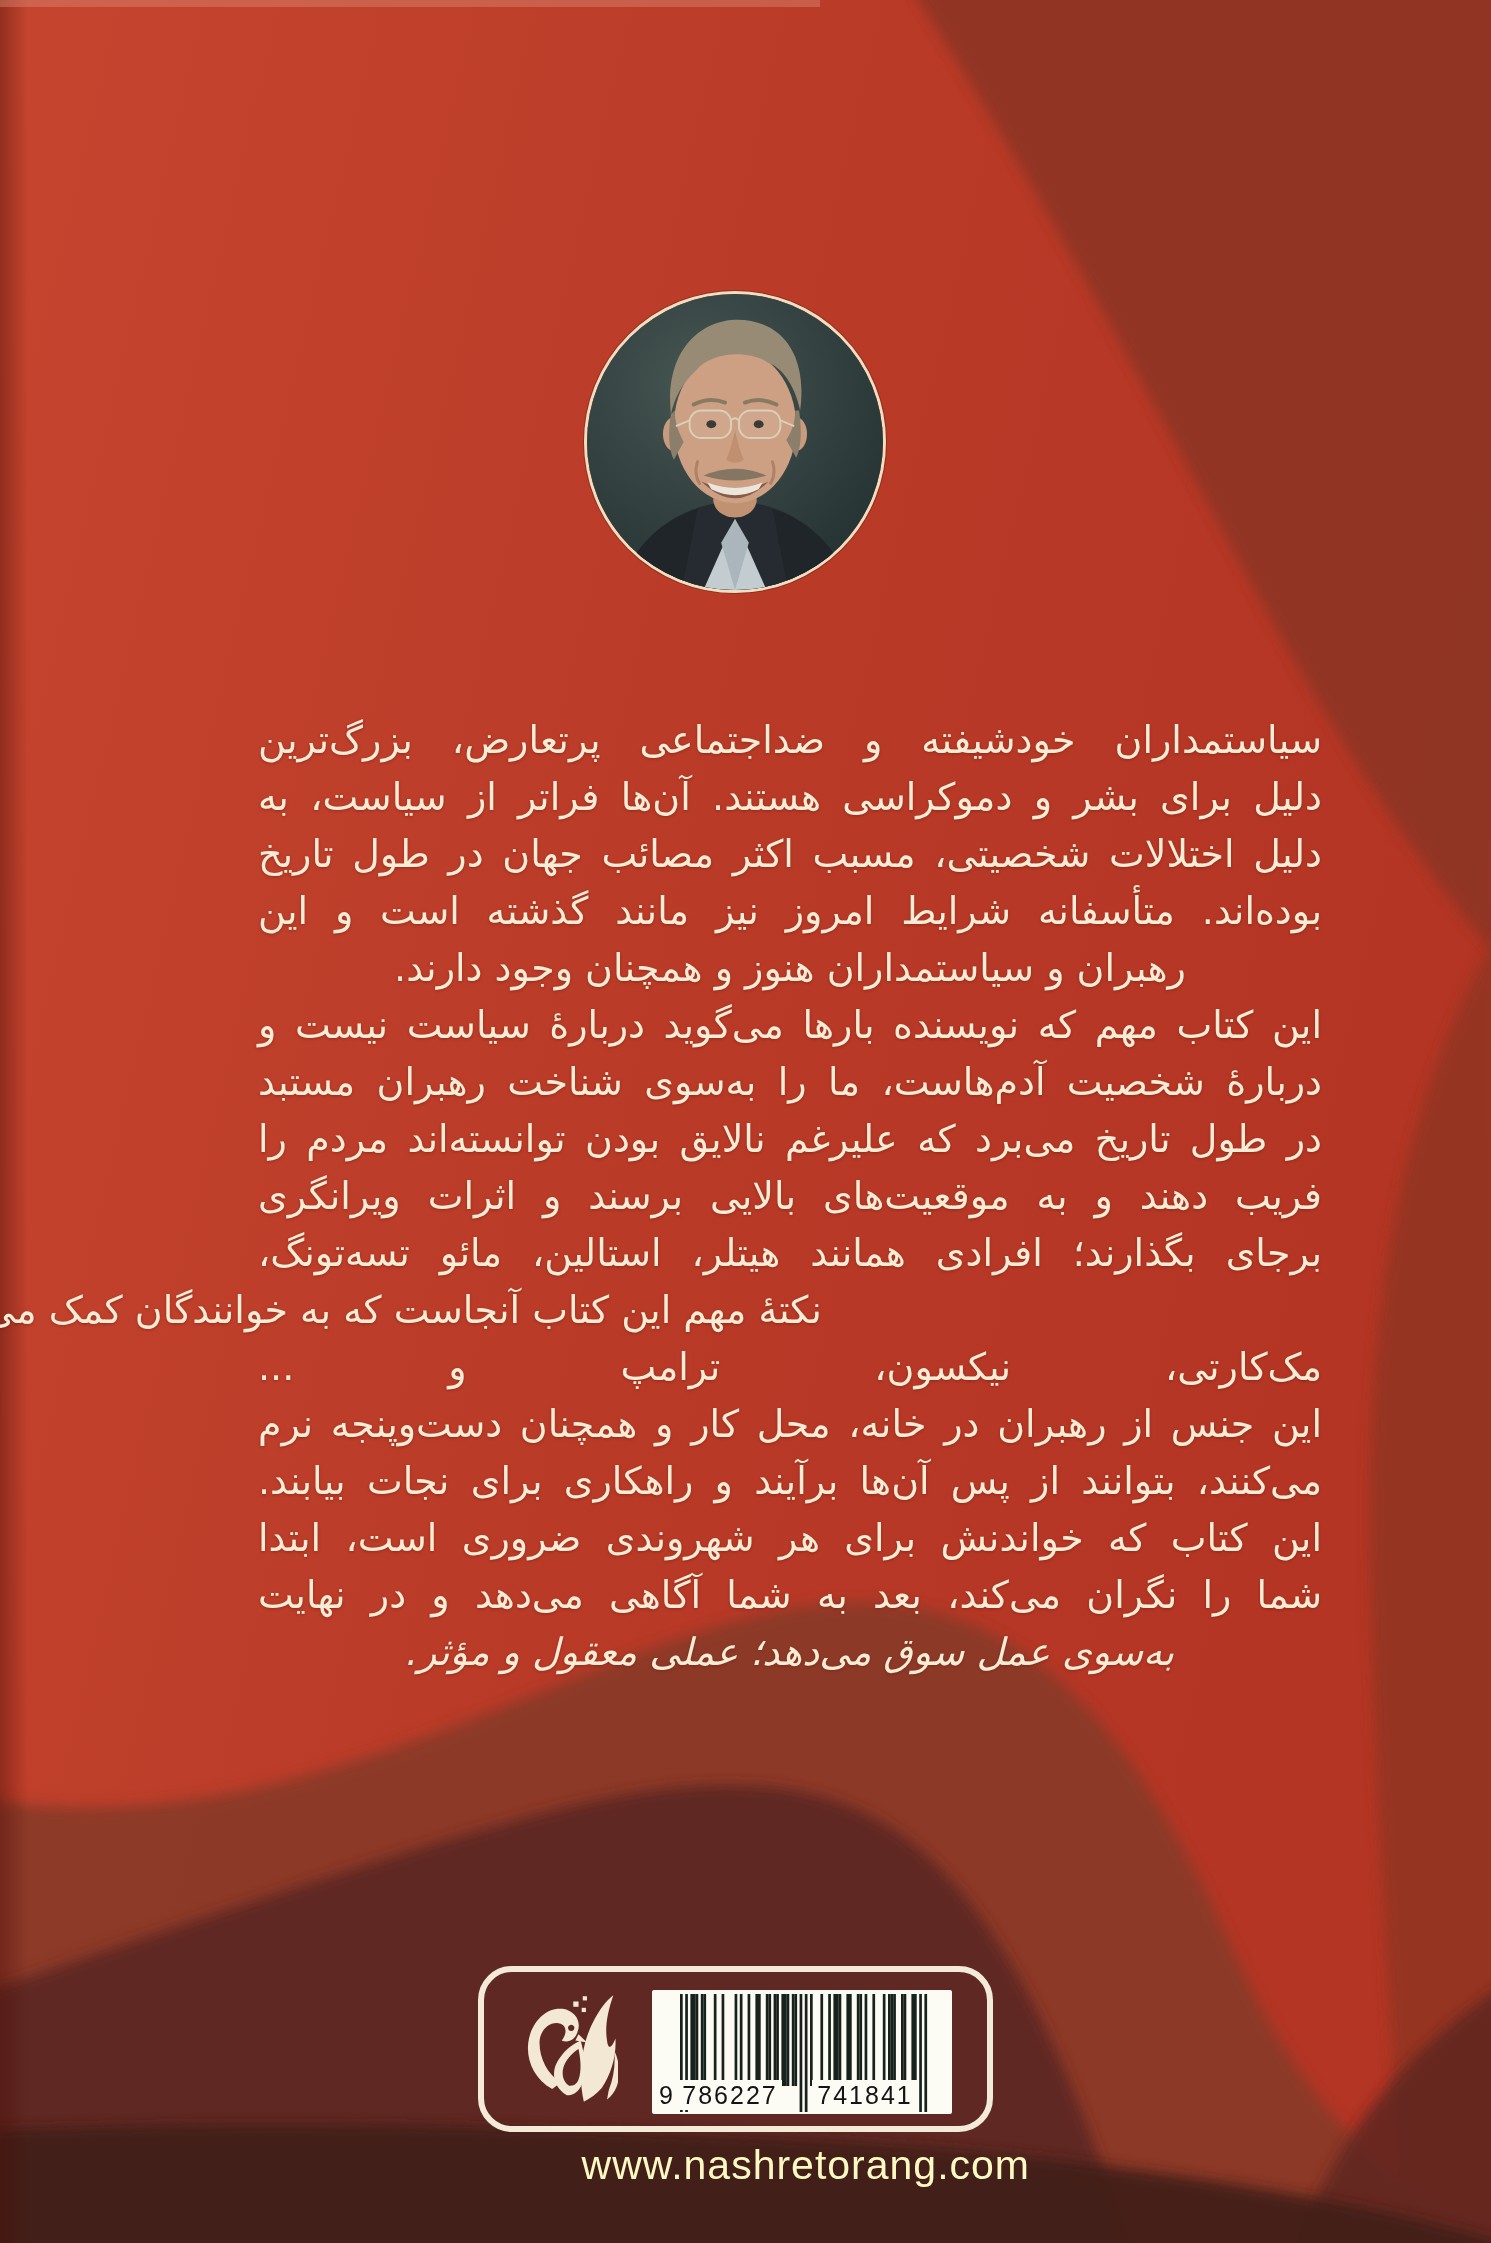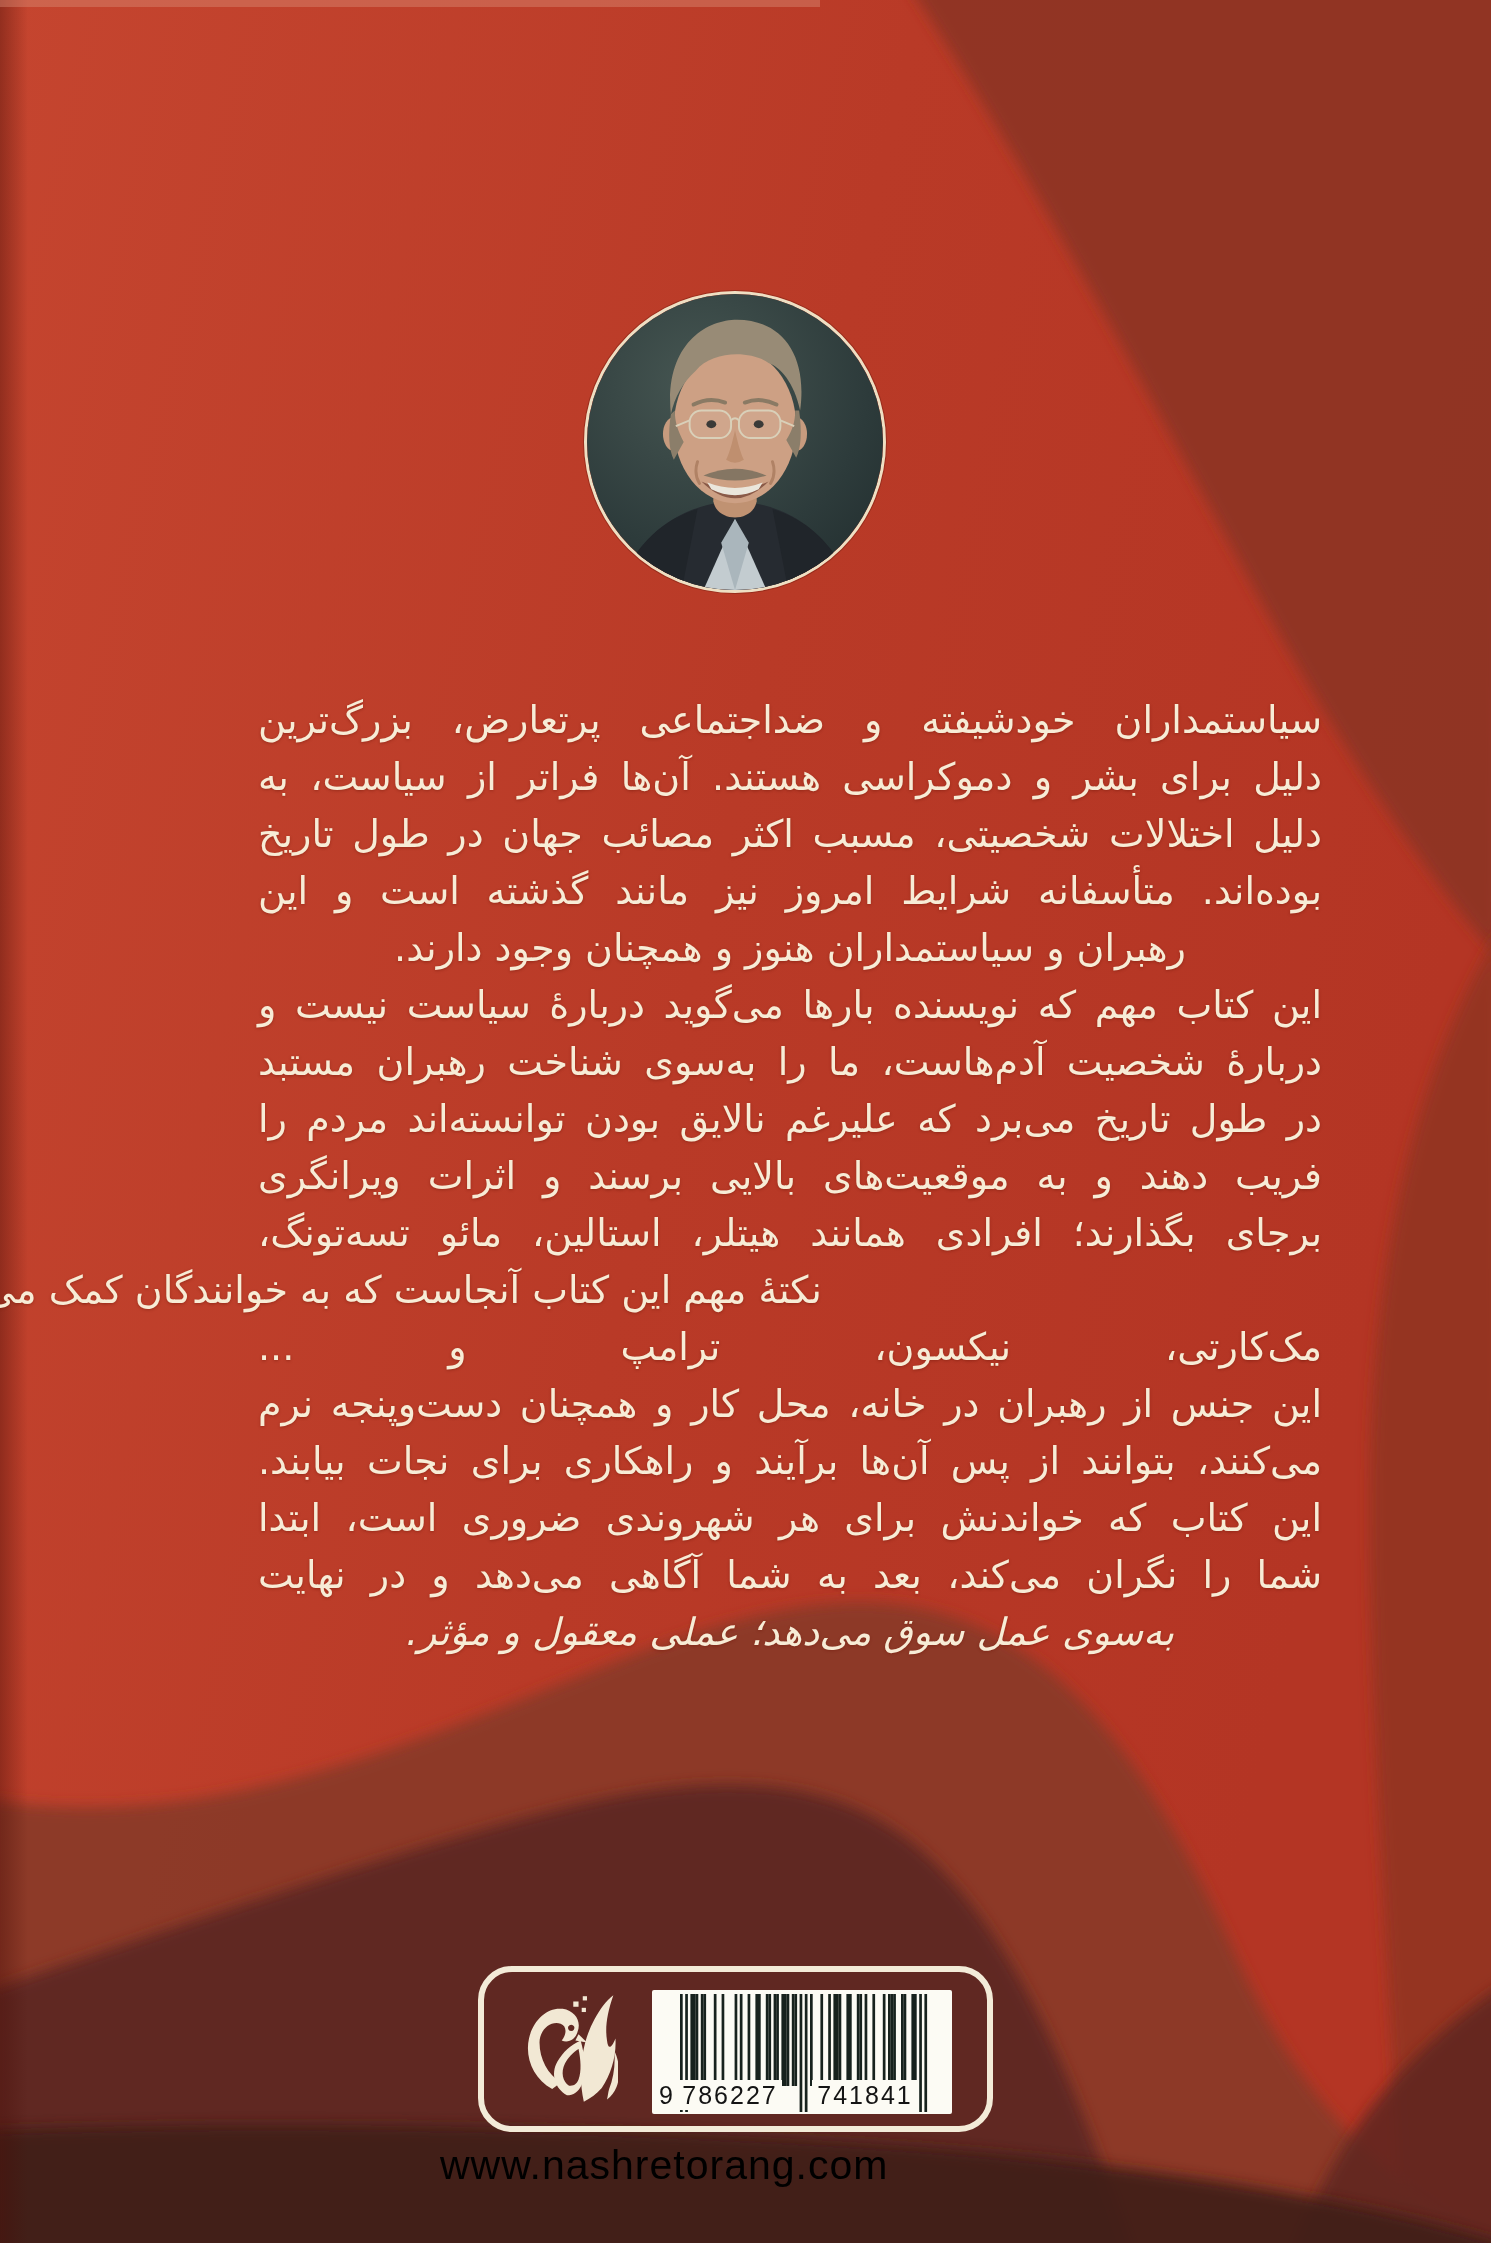--- a/index.html
+++ b/index.html
@@ -11,21 +11,21 @@
   .bg-art{position:absolute; inset:0; width:100%; height:100%;}
   
   .photo{
     position:absolute; left:584px; top:291px; width:296px; height:296px;
     border-radius:50%; border:3px solid #eedfc3; overflow:hidden;
     box-shadow:0 0 0 1px rgba(90,20,10,.35);
   }
   .photo svg{display:block; width:100%; height:100%;}
   
   .synopsis{
-    position:absolute; left:258px; top:692px; width:1064px;
+    position:absolute; left:258px; top:712px; width:1064px;
     direction:rtl; color:#f7ecd6; font-size:38px;
     text-shadow:0 1px 3px rgba(110,25,12,.45);
   }
   .syn-line{
     height:57px; line-height:57px; white-space:nowrap;
     text-align:justify; text-align-last:justify;
   }
   .syn-line:nth-child(5){ text-align-last:center; padding:0 10%; }
   .syn-line:nth-child(11){ text-align-last:right; padding-right:47%; }
   .syn-line:nth-child(17){ text-align-last:center; padding:0 9%;font-style:italic; }
@@ -46,21 +46,21 @@
     background:#fcfbf4; color:#141414;
     font-family:"Liberation Sans", sans-serif; font-size:25px;
     text-align:center; letter-spacing:2px;
   }
   .bc-lead{left:2px;  width:26px;}
   .bc-g1{ left:26px;  width:104px;}
   .bc-g2{ left:160px; width:106px;}
   
   .website{
     position:absolute; left:440px; top:2142px; width:590px;
-    text-align:left; color:#000000;
+    text-align:right; color:#fef9c3;
     font-family:"Liberation Sans", sans-serif; font-size:41px; letter-spacing:1px;
   }
 </style>
 </head>
 <body>
 
 <div class="cover">
 
   <svg class="bg-art" viewBox="0 0 1491 2243" preserveAspectRatio="none">
     <defs>

